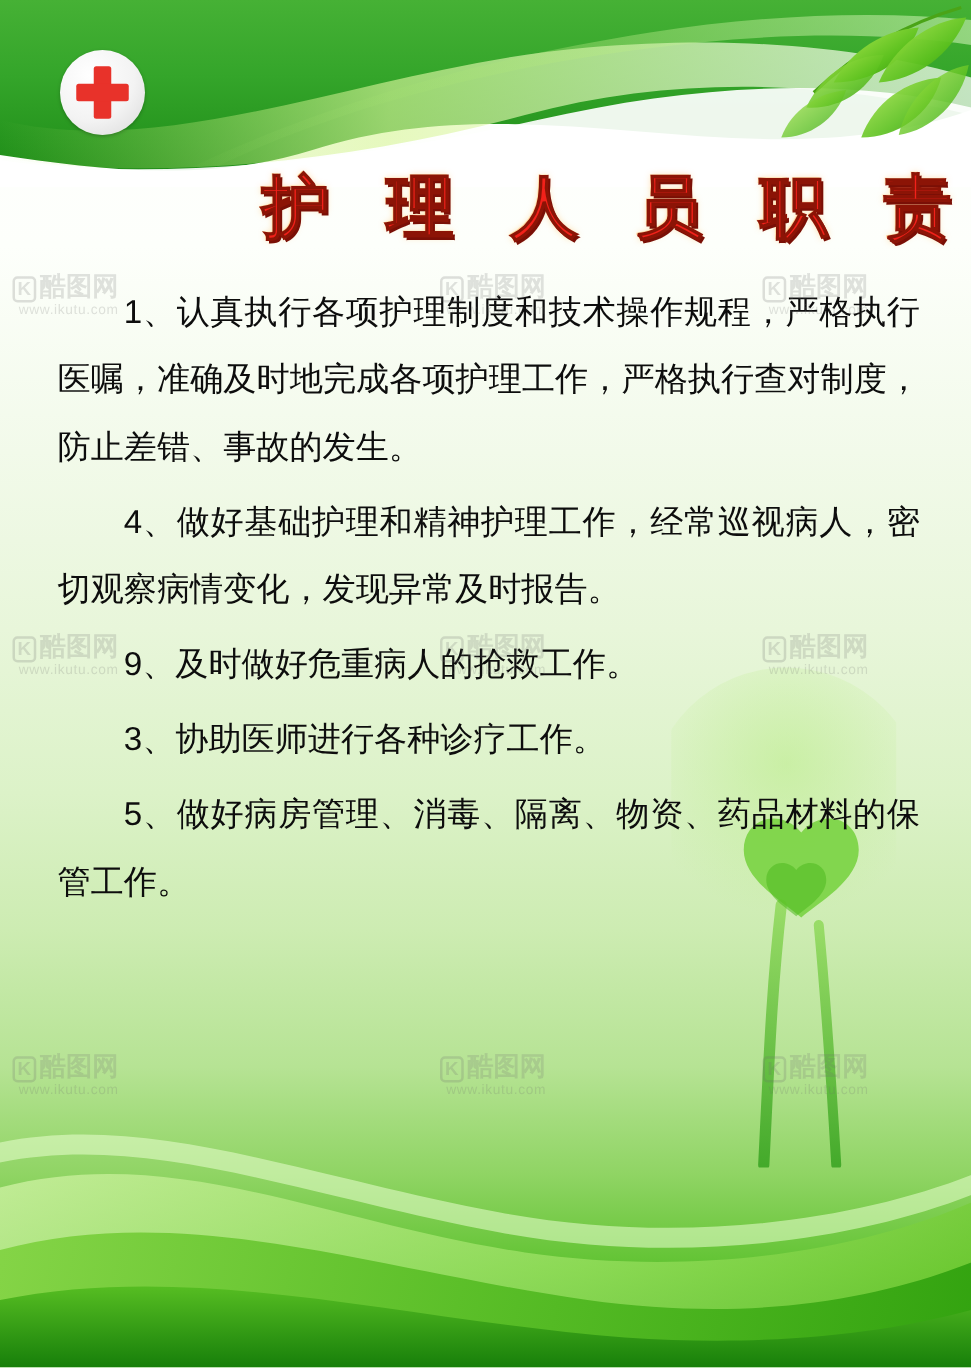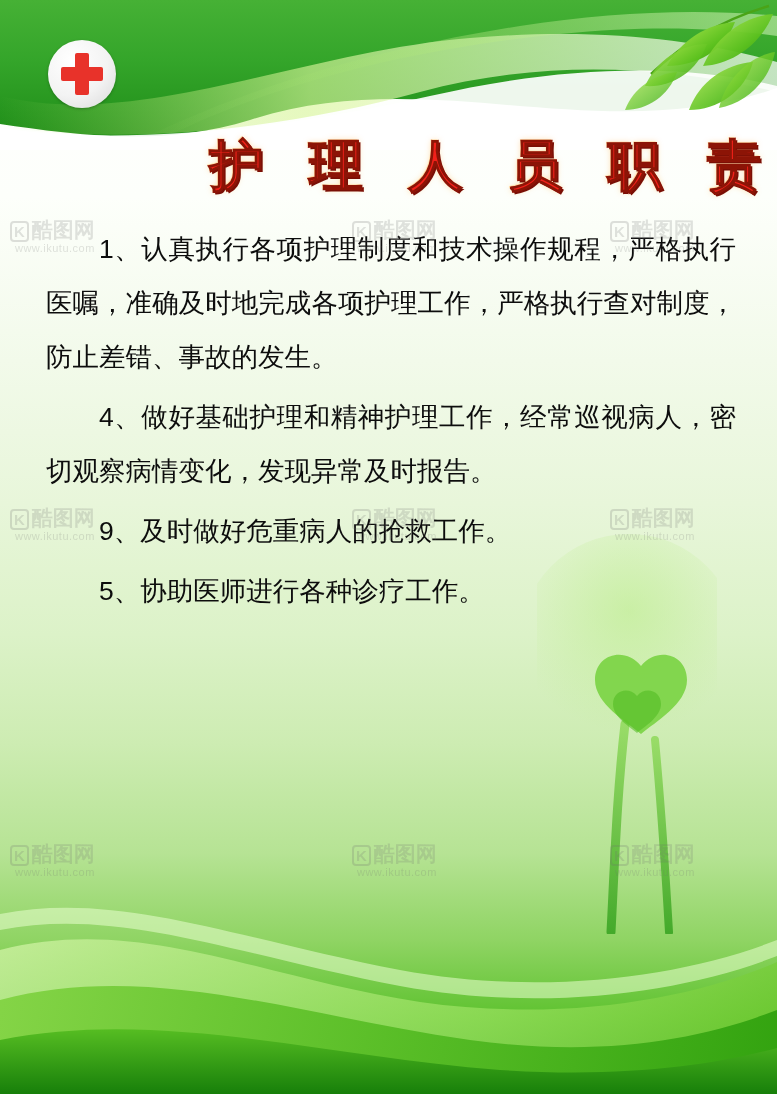--- a/index.html
+++ b/index.html
@@ -257,21 +257,22 @@
       <path d="M100,182 C92,172 76,176 76,190 C76,203 93,213 100,219 C107,213 124,203 124,190 C124,176 108,172 100,182 Z" fill="#4fb91f" opacity=".55"></path>
     </svg>
   </div>
 
   <div class="title">护 理 人 员 职 责</div>
 
   <div class="content">
     <p class="para">1、认真执行各项护理制度和技术操作规程，严格执行医嘱，准确及时地完成各项护理工作，严格执行查对制度，防止差错、事故的发生。</p>
     <p class="para">4、做好基础护理和精神护理工作，经常巡视病人，密切观察病情变化，发现异常及时报告。</p>
     <p class="para">9、及时做好危重病人的抢救工作。</p>
-    <p class="para">5、协助医师进行各种诊疗工作。</p>
+    <p class="para">3、协助医师进行各种诊疗工作。</p>
+    <p class="para">5、做好病房管理、消毒、隔离、物资、药品材料的保管工作。</p>
   </div>
 
   <div id="watermark-layer">
       <div class="wm" style="left: 10px; top: 218px;">
         <div class="wm-main"><span class="wm-k">K</span>酷图网</div>
         <div class="wm-sub">www.ikutu.com</div>
       </div>
       <div class="wm" style="left: 352px; top: 218px;">
         <div class="wm-main"><span class="wm-k">K</span>酷图网</div>
         <div class="wm-sub">www.ikutu.com</div>

